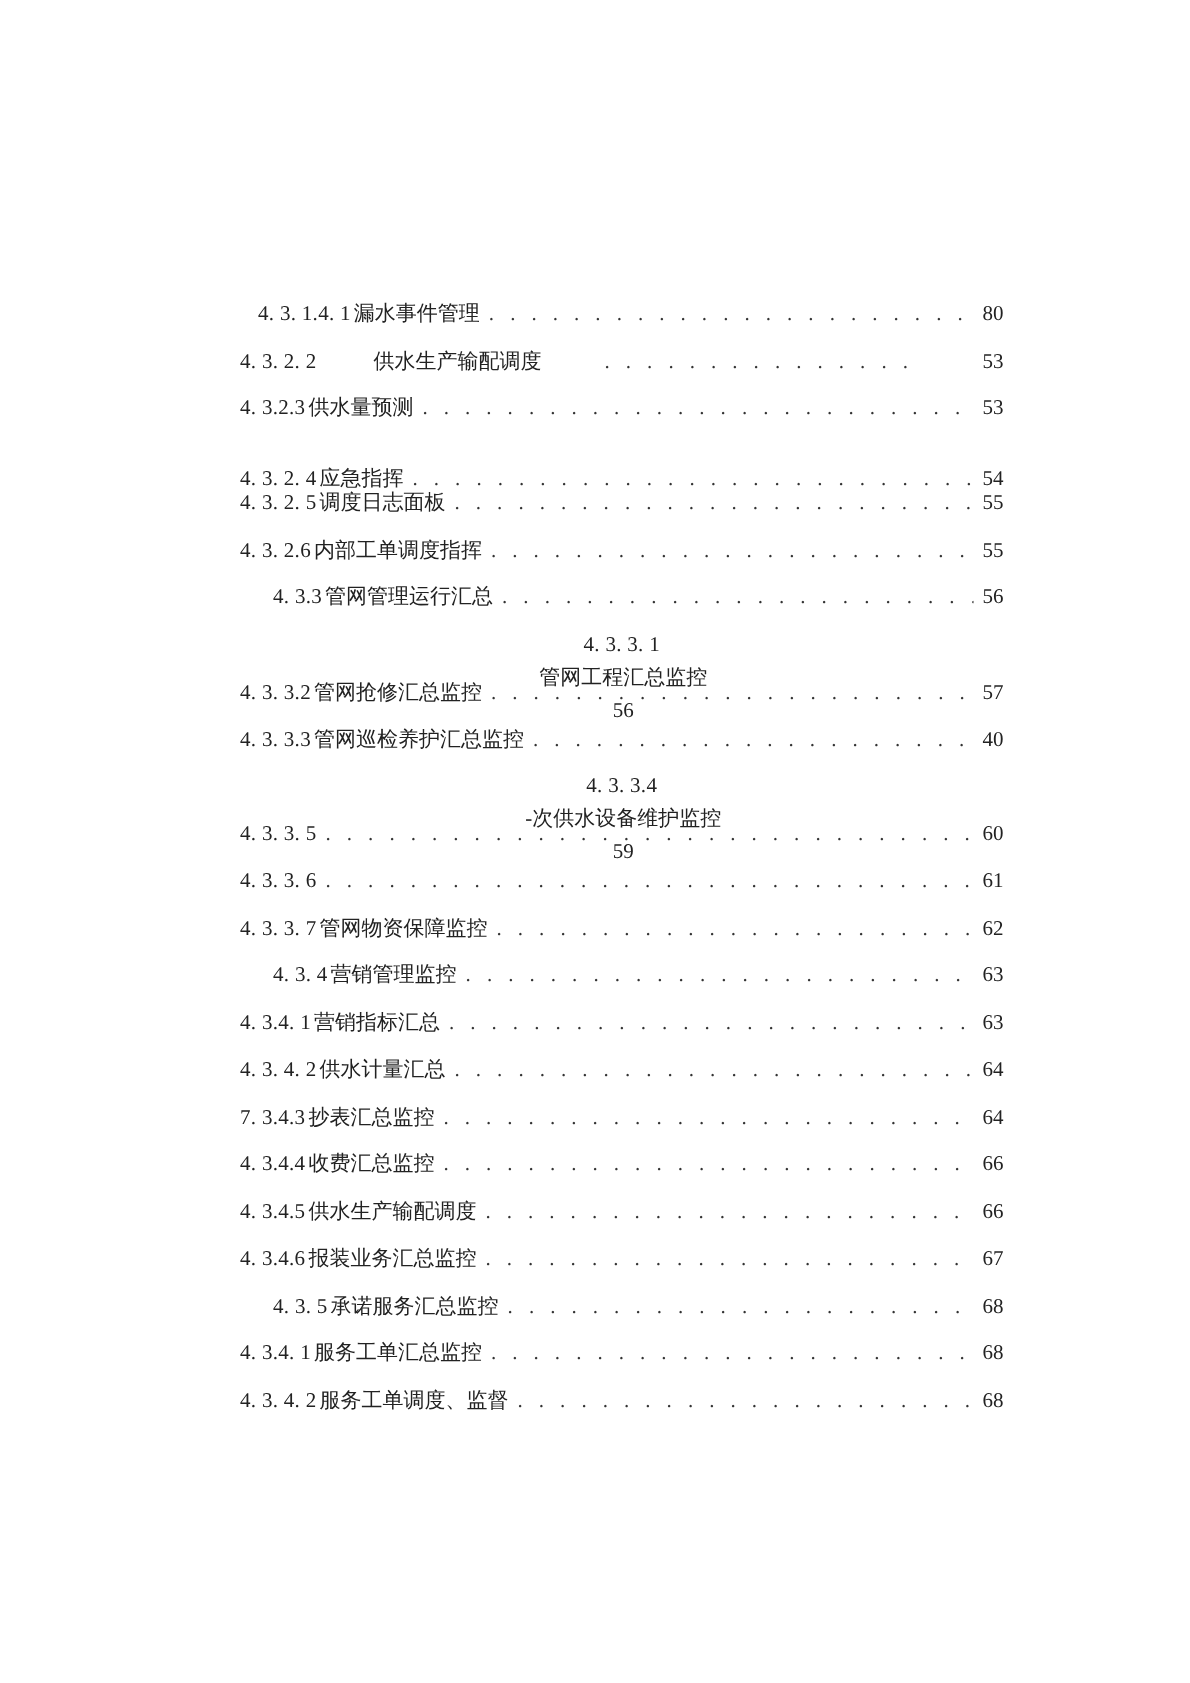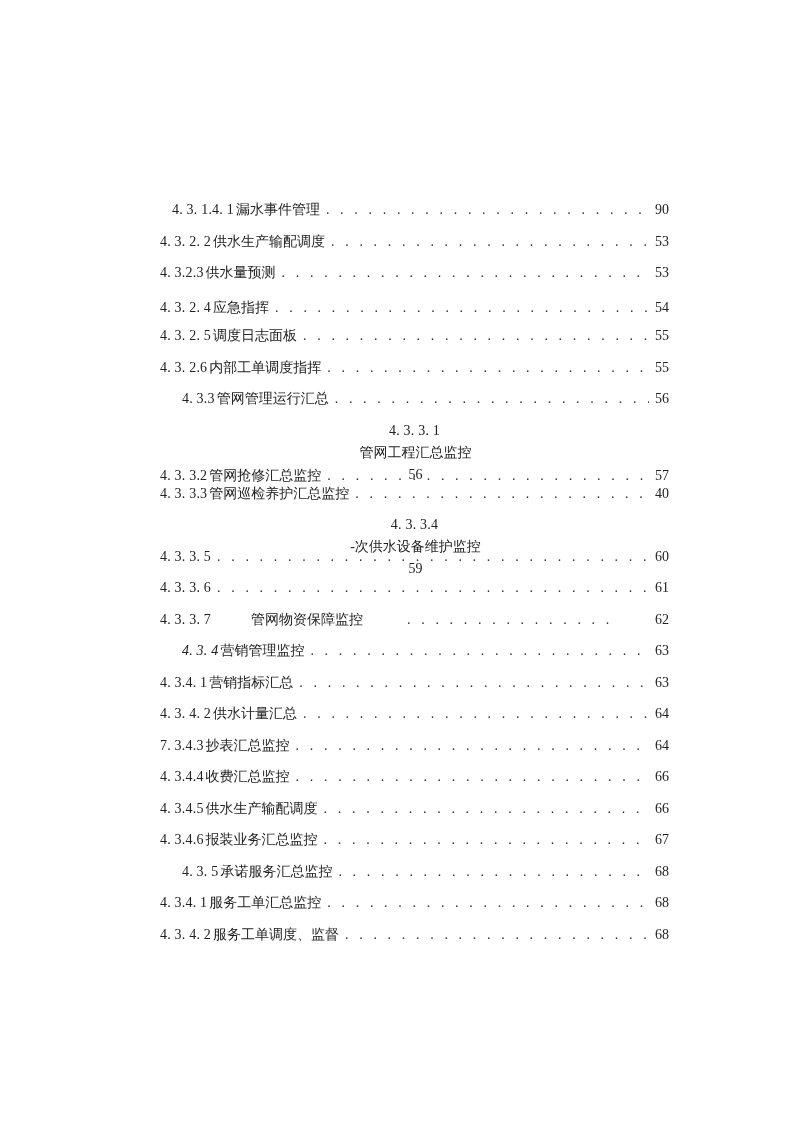--- a/index.html
+++ b/index.html
@@ -41,45 +41,45 @@
       flex: 1 1 auto;
       overflow: hidden;
       margin: 0 4px 0 6px;
       letter-spacing: 3.6px;
       color: #333333;
     }
     .toc-page {
       text-align: right;
       min-width: 16px;
     }
-    .italic { font-style: italic; }
+    .italic { }
   </style>
 </head>
 <body>
 
 <div class="toc">
   <div class="toc-row" style="top:0px;left:172px;width:497px;">
     <span class="toc-num">4. 3. 1.4. 1</span>
     <span class="toc-title">漏水事件管理</span>
     <span class="toc-leader">. . . . . . . . . . . . . . . . . . . . . . . . . . . . . . . . . . . . . . . . . . . . . . . . . . . . . . . . . . . . . . . . . . . . . . . . . . . . . . . . . . . . . . .</span>
-    <span class="toc-page">90</span>
-  </div>
-  <div class="toc-row" style="top:31.5px;left:160px;width:509px;">
+    <span class="toc-page">80</span>
+  </div>
+  <div class="toc-row" style="top:31.5px;left:160px;width:509px;gap:36px;">
     <span class="toc-num">4. 3. 2. 2</span>
     <span class="toc-title">供水生产输配调度</span>
     <span class="toc-leader">. . . . . . . . . . . . . . . . . . . . . . . . . . . . . . . . . . . . . . . . . . . . . . . . . . . . . . . . . . . . . . . . . . . . . . . . . . . . . . . . . . . . . . .</span>
     <span class="toc-page">53</span>
   </div>
   <div class="toc-row" style="top:63px;left:160px;width:509px;">
     <span class="toc-num">4. 3.2.3</span>
     <span class="toc-title">供水量预测</span>
     <span class="toc-leader">. . . . . . . . . . . . . . . . . . . . . . . . . . . . . . . . . . . . . . . . . . . . . . . . . . . . . . . . . . . . . . . . . . . . . . . . . . . . . . . . . . . . . . .</span>
     <span class="toc-page">53</span>
   </div>
-  <div class="toc-row" style="top:98px;left:160px;width:509px;">
+  <div class="toc-row" style="top:110px;left:160px;width:509px;">
     <span class="toc-num">4. 3. 2. 4</span>
     <span class="toc-title">应急指挥</span>
     <span class="toc-leader">. . . . . . . . . . . . . . . . . . . . . . . . . . . . . . . . . . . . . . . . . . . . . . . . . . . . . . . . . . . . . . . . . . . . . . . . . . . . . . . . . . . . . . .</span>
     <span class="toc-page">54</span>
   </div>
   <div class="toc-row" style="top:126px;left:160px;width:509px;">
     <span class="toc-num">4. 3. 2. 5</span>
     <span class="toc-title">调度日志面板</span>
     <span class="toc-leader">. . . . . . . . . . . . . . . . . . . . . . . . . . . . . . . . . . . . . . . . . . . . . . . . . . . . . . . . . . . . . . . . . . . . . . . . . . . . . . . . . . . . . . .</span>
     <span class="toc-page">55</span>
@@ -95,21 +95,21 @@
     <span class="toc-title">管网管理运行汇总</span>
     <span class="toc-leader">. . . . . . . . . . . . . . . . . . . . . . . . . . . . . . . . . . . . . . . . . . . . . . . . . . . . . . . . . . . . . . . . . . . . . . . . . . . . . . . . . . . . . . .</span>
     <span class="toc-page">56</span>
   </div>
   <div class="toc-row" style="top:220.5px;left:160px;width:509px;flex-direction:column;">
     <span class="toc-num">4. 3. 3. 1</span>
     <span class="toc-title">管网工程汇总监控</span>
     <span class="toc-leader">. . . . . . . . . . . . . . . . . . . . . . . . . . . . . . . . . . . . . . . . . . . . . . . . . . . . . . . . . . . . . . . . . . . . . . . . . . . . . . . . . . . . . . .</span>
     <span class="toc-page">56</span>
   </div>
-  <div class="toc-row" style="top:266px;left:160px;width:509px;">
+  <div class="toc-row" style="top:253px;left:160px;width:509px;">
     <span class="toc-num">4. 3. 3.2</span>
     <span class="toc-title">管网抢修汇总监控</span>
     <span class="toc-leader">. . . . . . . . . . . . . . . . . . . . . . . . . . . . . . . . . . . . . . . . . . . . . . . . . . . . . . . . . . . . . . . . . . . . . . . . . . . . . . . . . . . . . . .</span>
     <span class="toc-page">57</span>
   </div>
   <div class="toc-row" style="top:283.5px;left:160px;width:509px;">
     <span class="toc-num">4. 3. 3.3</span>
     <span class="toc-title">管网巡检养护汇总监控</span>
     <span class="toc-leader">. . . . . . . . . . . . . . . . . . . . . . . . . . . . . . . . . . . . . . . . . . . . . . . . . . . . . . . . . . . . . . . . . . . . . . . . . . . . . . . . . . . . . . .</span>
     <span class="toc-page">40</span>
@@ -123,21 +123,21 @@
   <div class="toc-row" style="top:346.5px;left:160px;width:509px;">
     <span class="toc-num">4. 3. 3. 5</span>
     <span class="toc-leader">. . . . . . . . . . . . . . . . . . . . . . . . . . . . . . . . . . . . . . . . . . . . . . . . . . . . . . . . . . . . . . . . . . . . . . . . . . . . . . . . . . . . . . .</span>
     <span class="toc-page">60</span>
   </div>
   <div class="toc-row" style="top:378px;left:160px;width:509px;">
     <span class="toc-num">4. 3. 3. 6</span>
     <span class="toc-leader">. . . . . . . . . . . . . . . . . . . . . . . . . . . . . . . . . . . . . . . . . . . . . . . . . . . . . . . . . . . . . . . . . . . . . . . . . . . . . . . . . . . . . . .</span>
     <span class="toc-page">61</span>
   </div>
-  <div class="toc-row" style="top:409.5px;left:160px;width:509px;gap:38px;">
+  <div class="toc-row" style="top:409.5px;left:160px;width:509px;">
     <span class="toc-num">4. 3. 3. 7</span>
     <span class="toc-title">管网物资保障监控</span>
     <span class="toc-leader">. . . . . . . . . . . . . . . . . . . . . . . . . . . . . . . . . . . . . . . . . . . . . . . . . . . . . . . . . . . . . . . . . . . . . . . . . . . . . . . . . . . . . . .</span>
     <span class="toc-page">62</span>
   </div>
   <div class="toc-row" style="top:441px;left:182px;width:487px;">
     <span class="toc-num italic">4. 3. 4</span>
     <span class="toc-title">营销管理监控</span>
     <span class="toc-leader">. . . . . . . . . . . . . . . . . . . . . . . . . . . . . . . . . . . . . . . . . . . . . . . . . . . . . . . . . . . . . . . . . . . . . . . . . . . . . . . . . . . . . . .</span>
     <span class="toc-page">63</span>

